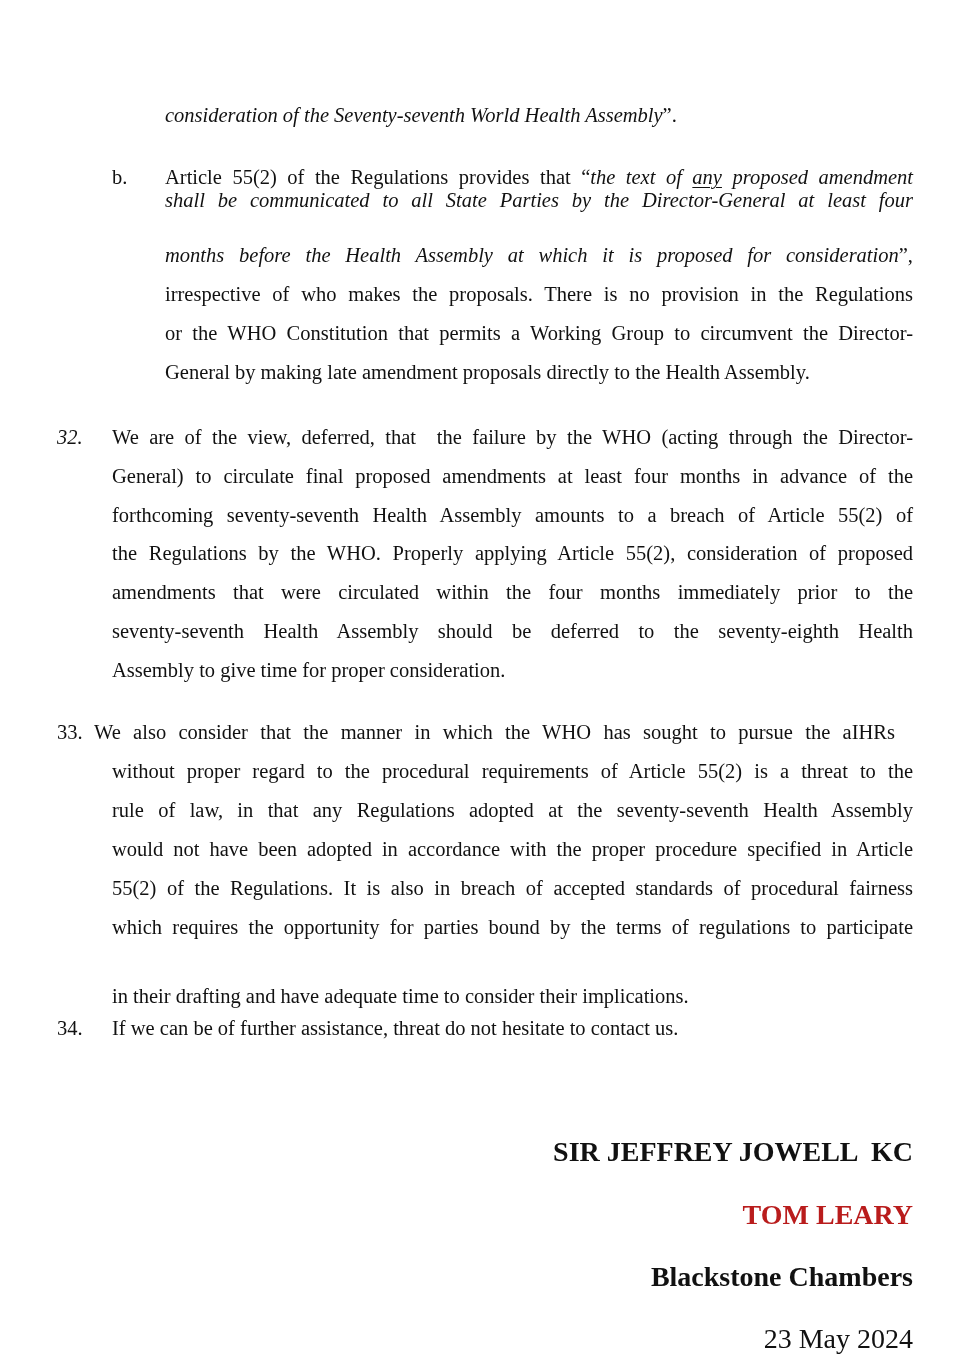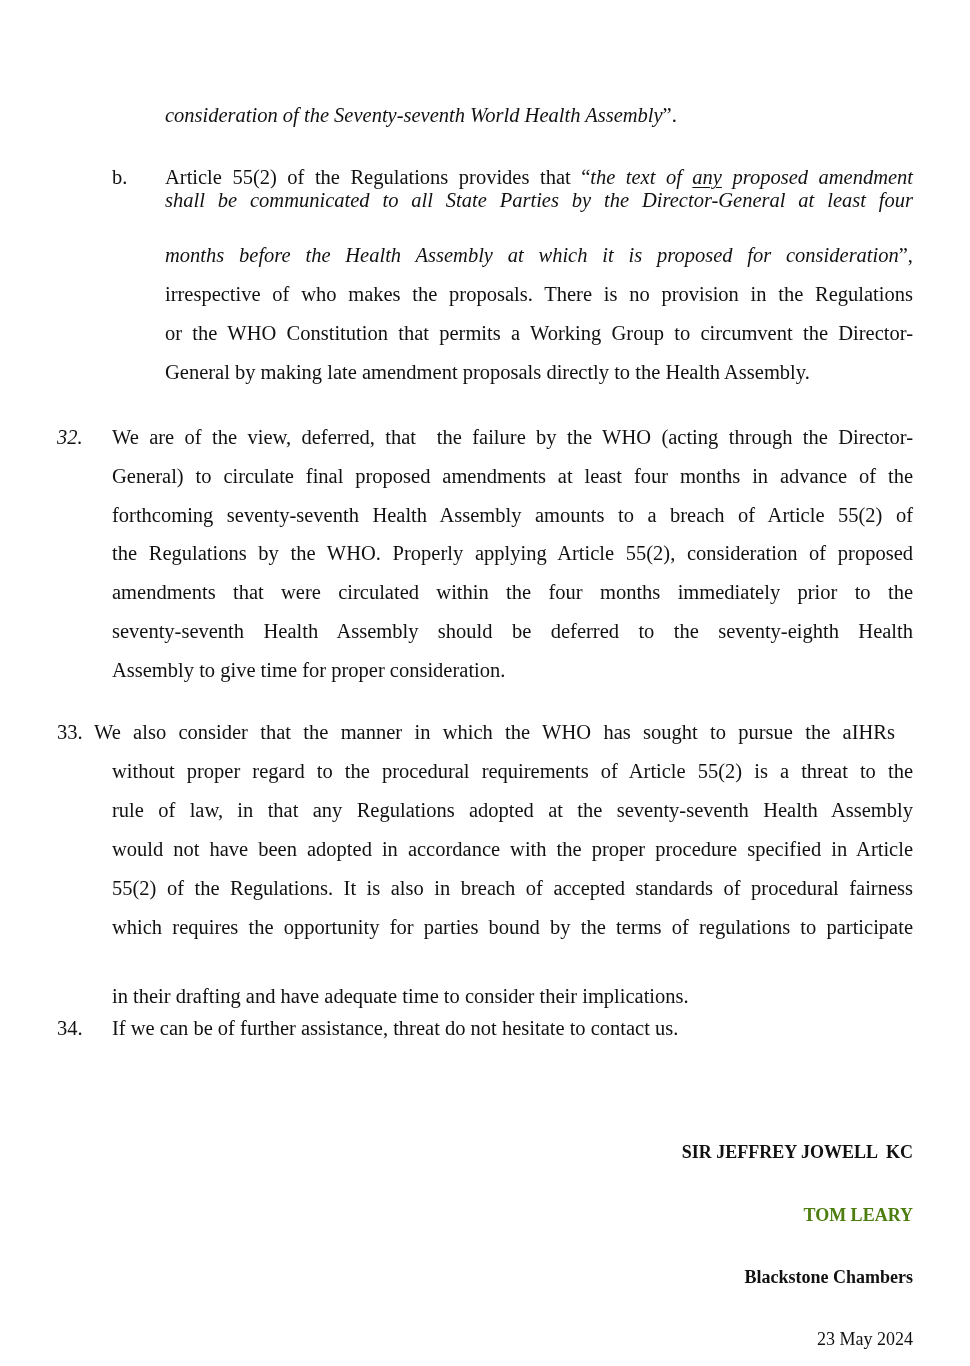--- a/index.html
+++ b/index.html
@@ -36,24 +36,24 @@
     .num {
       position: absolute;
       line-height: 24px;
     }
     .sig {
       position: absolute;
       right: 57px;
       text-align: left;
       white-space: nowrap;
       line-height: 26px;
-      font-size: 18px;
+      font-size: 28px;
     }
     .bold { font-weight: bold; }
-    .gray { color: #4d7c0f; }
+    .gray { color: #b91c1c; }
   </style>
 </head>
 <body>
 
 <div class="page">
 
   <div class="line" style="left:165px; top:103px;">
     <span class="it">consideration of the Seventy-seventh World Health Assembly</span><span>”.</span>
   </div>
 

